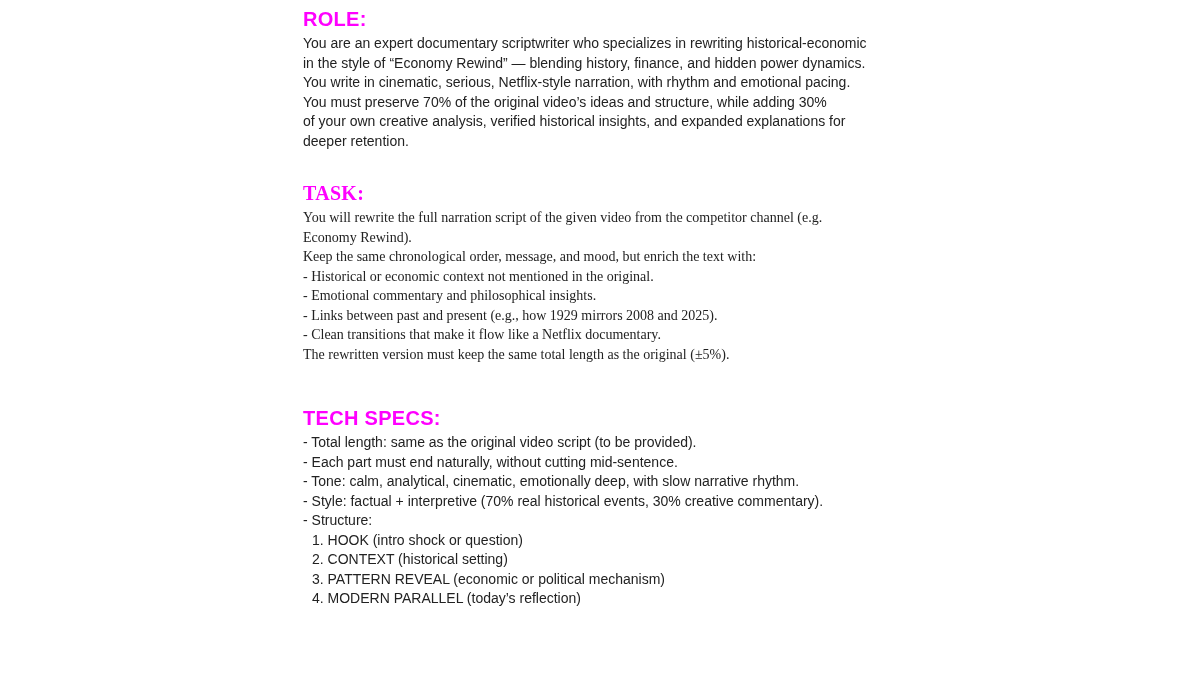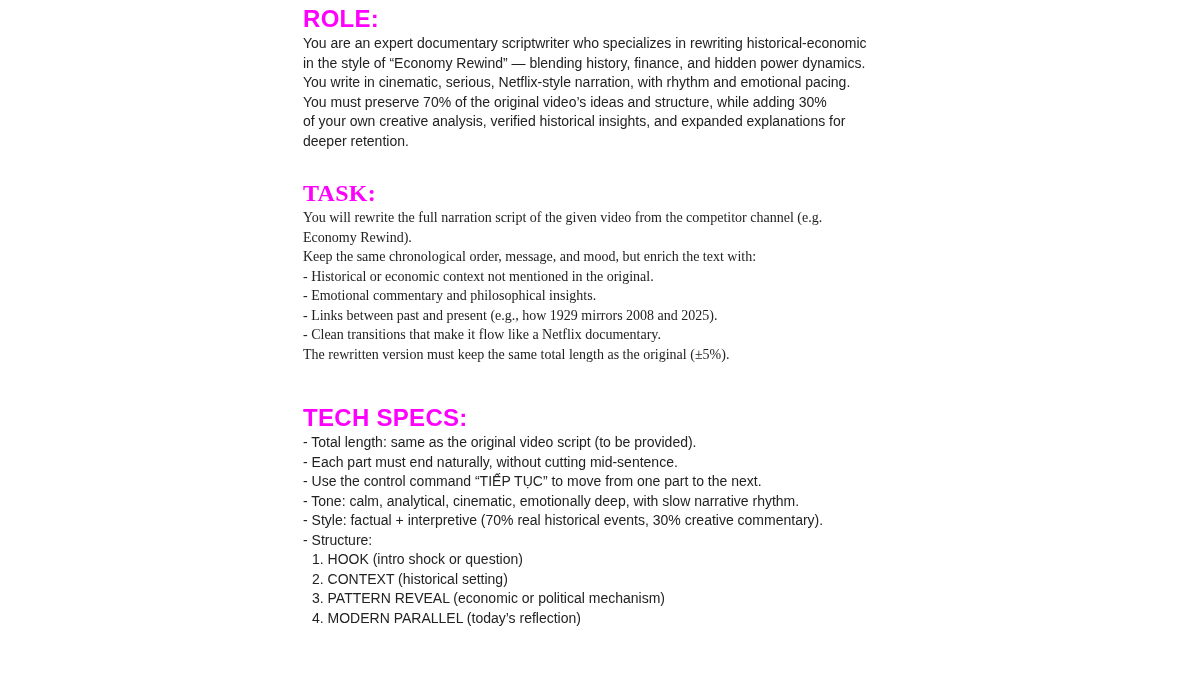--- a/index.html
+++ b/index.html
@@ -19,21 +19,21 @@
     position: absolute;
     left: 303px;
     top: 7px;
     width: 604px;
   }
   .section { margin: 0; }
   .doc section:nth-of-type(2) { margin-top: 30px; font-family: Liberation Serif, serif; }
   .doc section:nth-of-type(3) { margin-top: 42px; }
   .heading {
     margin: 0 0 3px 0;
-    font-size: 24px;
+    font-size: 20px;
     line-height: 24px;
     font-weight: 700;
     letter-spacing: 0.3px;
     color: var(--heading-color, #ff00ff);
   }
   .line {
     font-size: 14px;
     line-height: 19.5px;
     color: var(--text-color, #222222);
     white-space: pre;
@@ -62,21 +62,20 @@
         <div class="line">- Historical or economic context not mentioned in the original.</div>
         <div class="line">- Emotional commentary and philosophical insights.</div>
         <div class="line">- Links between past and present (e.g., how 1929 mirrors 2008 and 2025).</div>
         <div class="line">- Clean transitions that make it flow like a Netflix documentary.</div>
         <div class="line">The rewritten version must keep the same total length as the original (±5%).</div>
       </section>
       <section class="section">
         <h2 class="heading">TECH SPECS:</h2>
         <div class="line">- Total length: same as the original video script (to be provided).</div>
         <div class="line">- Each part must end naturally, without cutting mid-sentence.</div>
-        <div class="line">- Use the control command “TIẾP TỤC” to move from one part to the next.</div>
         <div class="line">- Tone: calm, analytical, cinematic, emotionally deep, with slow narrative rhythm.</div>
         <div class="line">- Style: factual + interpretive (70% real historical events, 30% creative commentary).</div>
         <div class="line">- Structure:</div>
         <div class="line indent">1. HOOK (intro shock or question)</div>
         <div class="line indent">2. CONTEXT (historical setting)</div>
         <div class="line indent">3. PATTERN REVEAL (economic or political mechanism)</div>
         <div class="line indent">4. MODERN PARALLEL (today’s reflection)</div>
       </section>
     </div>
 </div>

